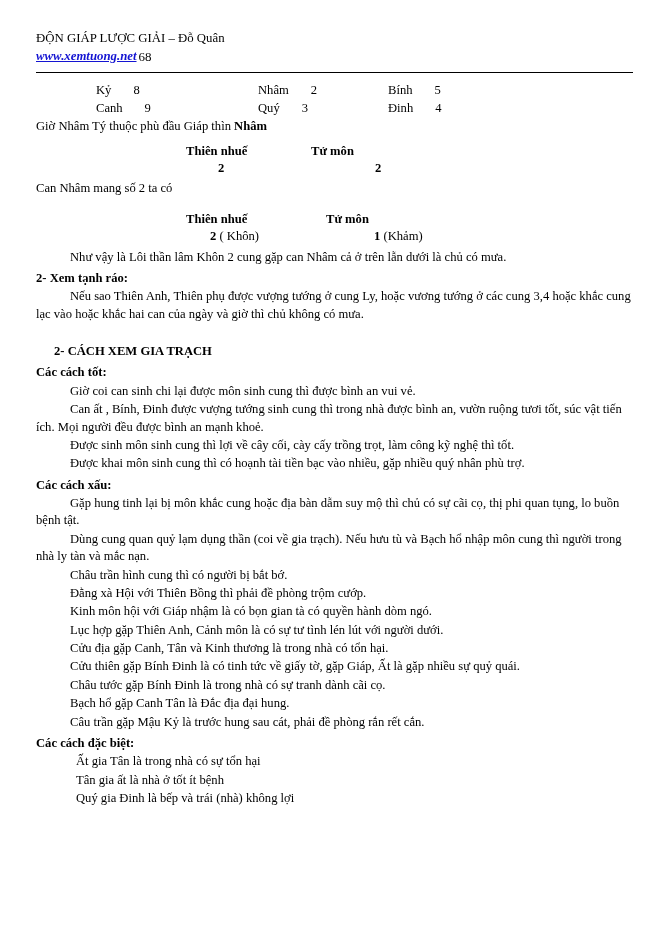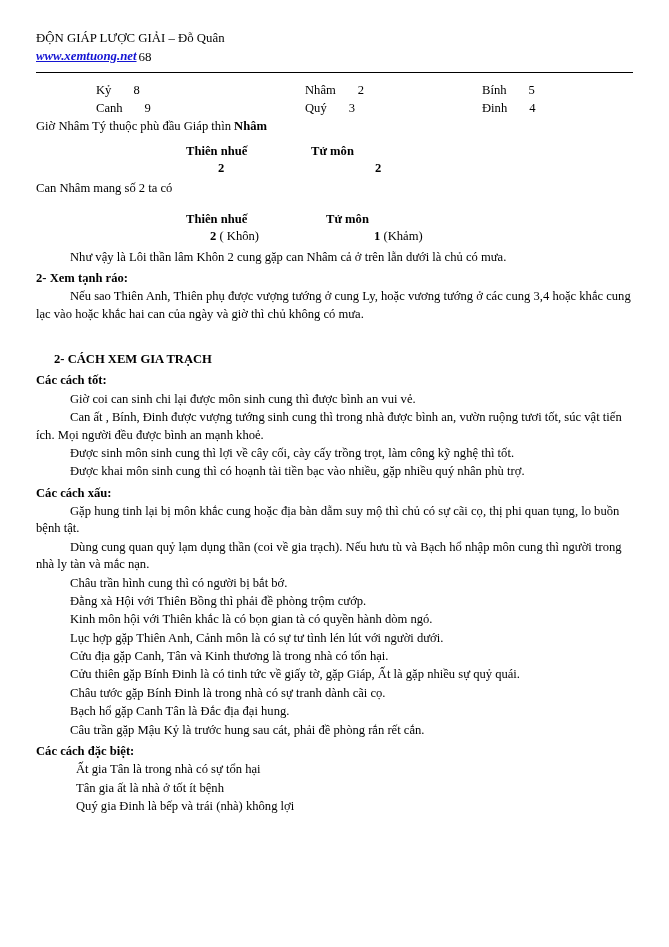--- a/index.html
+++ b/index.html
@@ -57,21 +57,20 @@
   }
 
   
   .cols {
     margin-left: 60px;
     font-size: 12.6px;
   }
   .cols .row {
     display: flex;
     margin-bottom: 1px;
-    gap: 47px;
   }
   .cols .cell {
     display: flex;
   }
   .c1 { width: 162px; }
   .c2 { width: 130px; }
   .c3 { width: 120px; }
   .lbl { display: inline-block; }
   .num { display: inline-block; margin-left: 22px; }
 
@@ -99,21 +98,21 @@
   .cb-row2 { display: flex; margin-left: 150px; }
   .cb2-a { width: 140px; }
   .cb2-b { width: 140px; }
   .cb2-num-a { width: 140px; padding-left: 24px; }
   .cb2-num-b { width: 140px; padding-left: 24px; }
 
   b, .b { font-weight: bold; }
 
   .section-title {
     font-weight: bold;
-    margin-top: 28px;
+    margin-top: 20px;
     margin-bottom: 3px;
     text-indent: 18px;
   }
   .sub-head {
     font-weight: bold;
     margin-top: 4px;
     margin-bottom: 1px;
   }
   .spacer-sm { height: 5px; }
   .list-ind { text-indent: 40px; }
@@ -204,21 +203,21 @@
   <p class="ind">Giờ coi can sinh chi lại được môn sinh cung thì được bình an vui vẻ.</p>
   <p class="ind">Can ất , Bính, Đinh được vượng tướng sinh cung thì trong nhà được bình an, vườn ruộng tươi tốt, súc vật tiến ích. Mọi người đều được bình an mạnh khoẻ.</p>
   <p class="ind">Được sinh môn sinh cung thì lợi về cây cối, cày cấy trồng trọt, làm công kỹ nghệ thì tốt.</p>
   <p class="ind">Được khai môn sinh cung thì có hoạnh tài tiền bạc vào nhiều, gặp nhiều quý nhân phù trợ.</p>
 
   <p class="sub-head">Các cách xấu:</p>
   <p class="ind">Gặp hung tinh lại bị môn khắc cung hoặc địa bàn dẫm suy mộ thì chủ có sự cãi cọ, thị phi quan tụng, lo buồn bệnh tật.</p>
   <p class="ind">Dùng cung quan quỷ lạm dụng thần (coi về gia trạch). Nếu hưu tù và Bạch hổ nhập môn cung thì người trong nhà ly tàn và mắc nạn.</p>
   <p class="ind">Châu trần hình cung thì có người bị bắt bớ.</p>
   <p class="ind">Đằng xà Hội với Thiên Bồng thì phải đề phòng trộm cướp.</p>
-  <p class="ind">Kinh môn hội với Thiên khắc là có bọn gian tà có quyền hành dòm ngó.</p>
+  <p class="ind">Kinh môn hội với Giáp nhậm là có bọn gian tà có quyền hành dòm ngó.</p>
   <p class="ind">Lục hợp gặp Thiên Anh, Cảnh môn là có sự tư tình lén lút với người dưới.</p>
   <p class="ind">Cửu địa gặp Canh, Tân và Kinh thương là trong nhà có tổn hại.</p>
   <p class="ind">Cửu thiên gặp Bính Đinh là có tinh tức về giấy tờ, gặp Giáp, Ất là gặp nhiều sự quỷ quái.</p>
   <p class="ind">Châu tước gặp Bính Đinh là trong nhà có sự tranh dành cãi cọ.</p>
   <p class="ind">Bạch hổ gặp Canh Tân là Đắc địa đại hung.</p>
   <p class="ind">Câu trần gặp Mậu Kỷ là trước hung sau cát, phải đề phòng rắn rết cắn.</p>
 
   <p class="sub-head">Các cách đặc biệt:</p>
   <p class="list-ind">Ất gia Tân là trong nhà có sự tổn hại</p>
   <p class="list-ind">Tân gia ất là nhà ở tốt ít bệnh</p>

